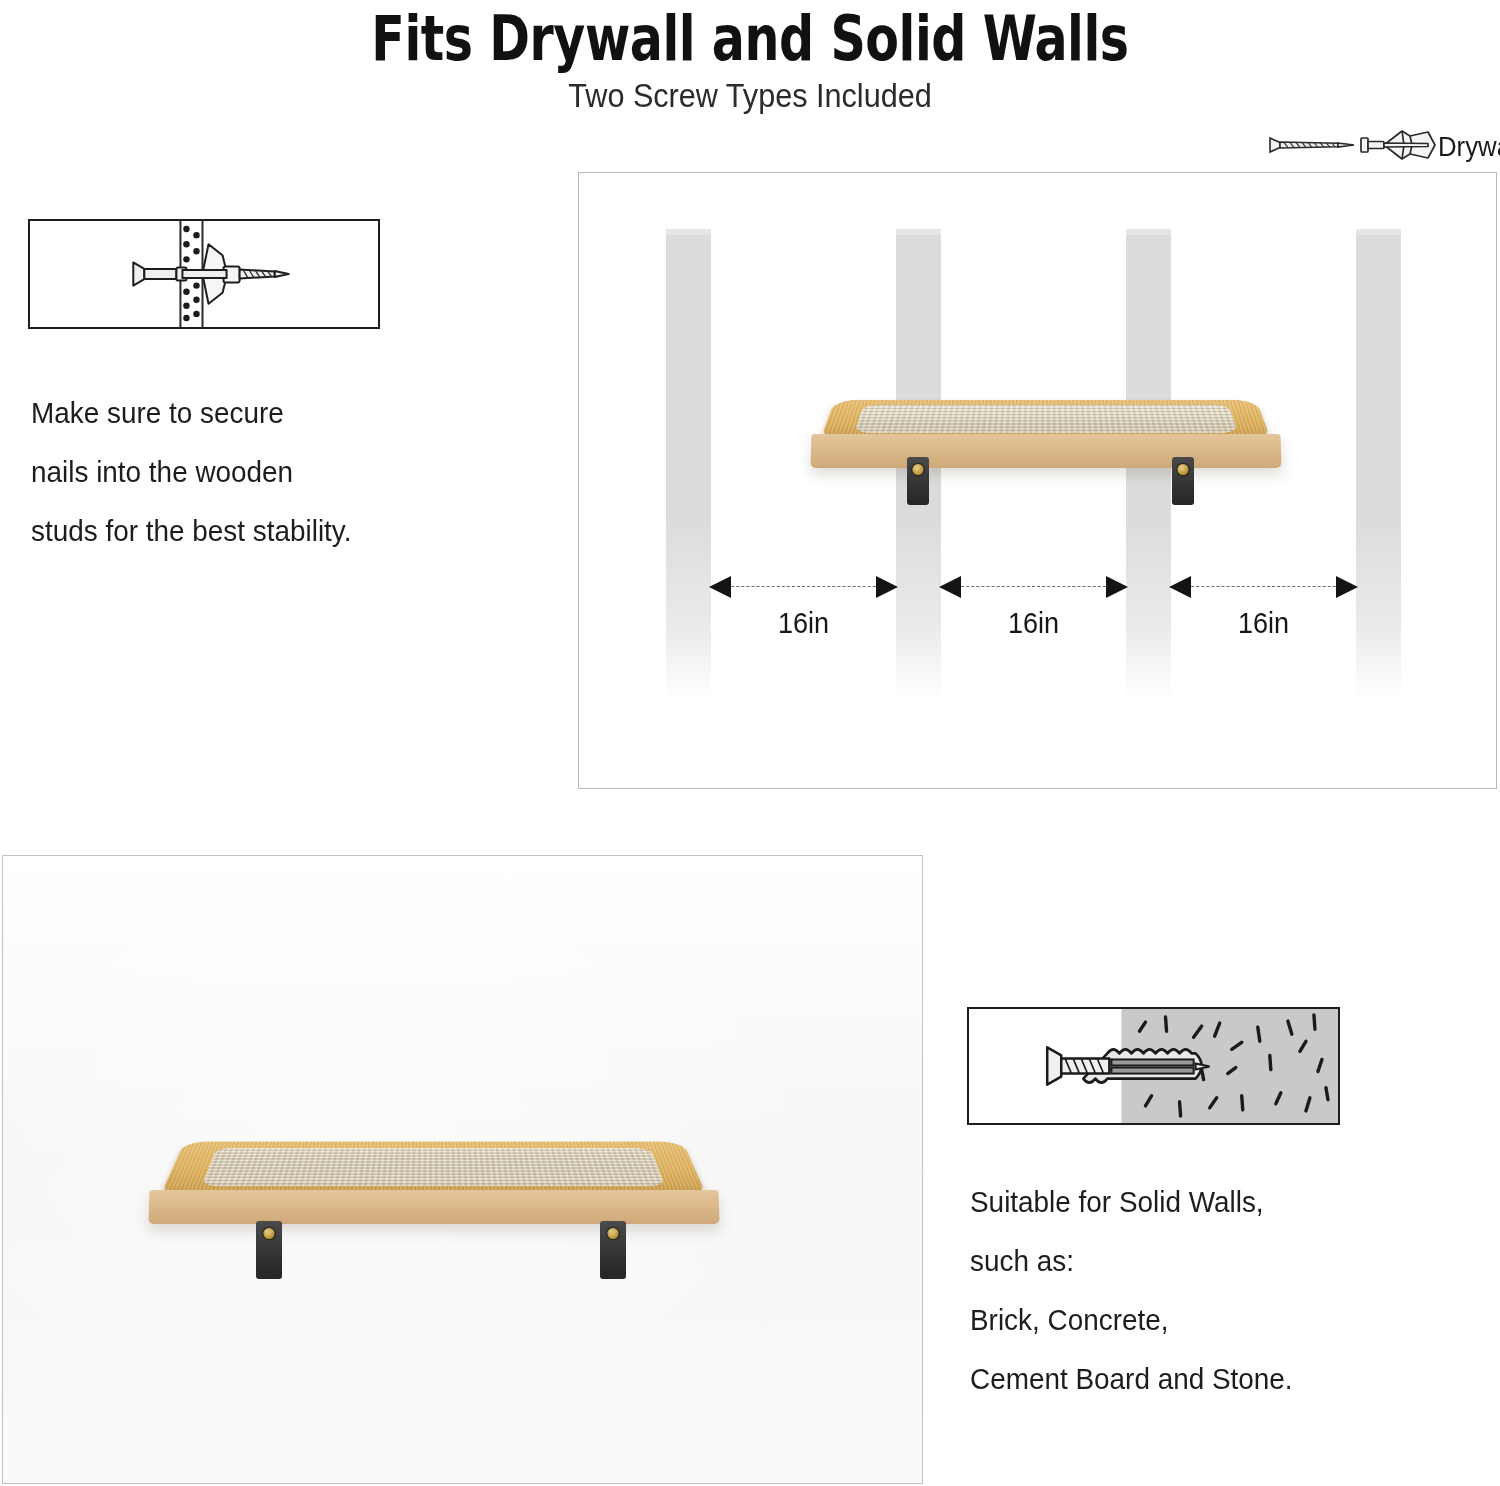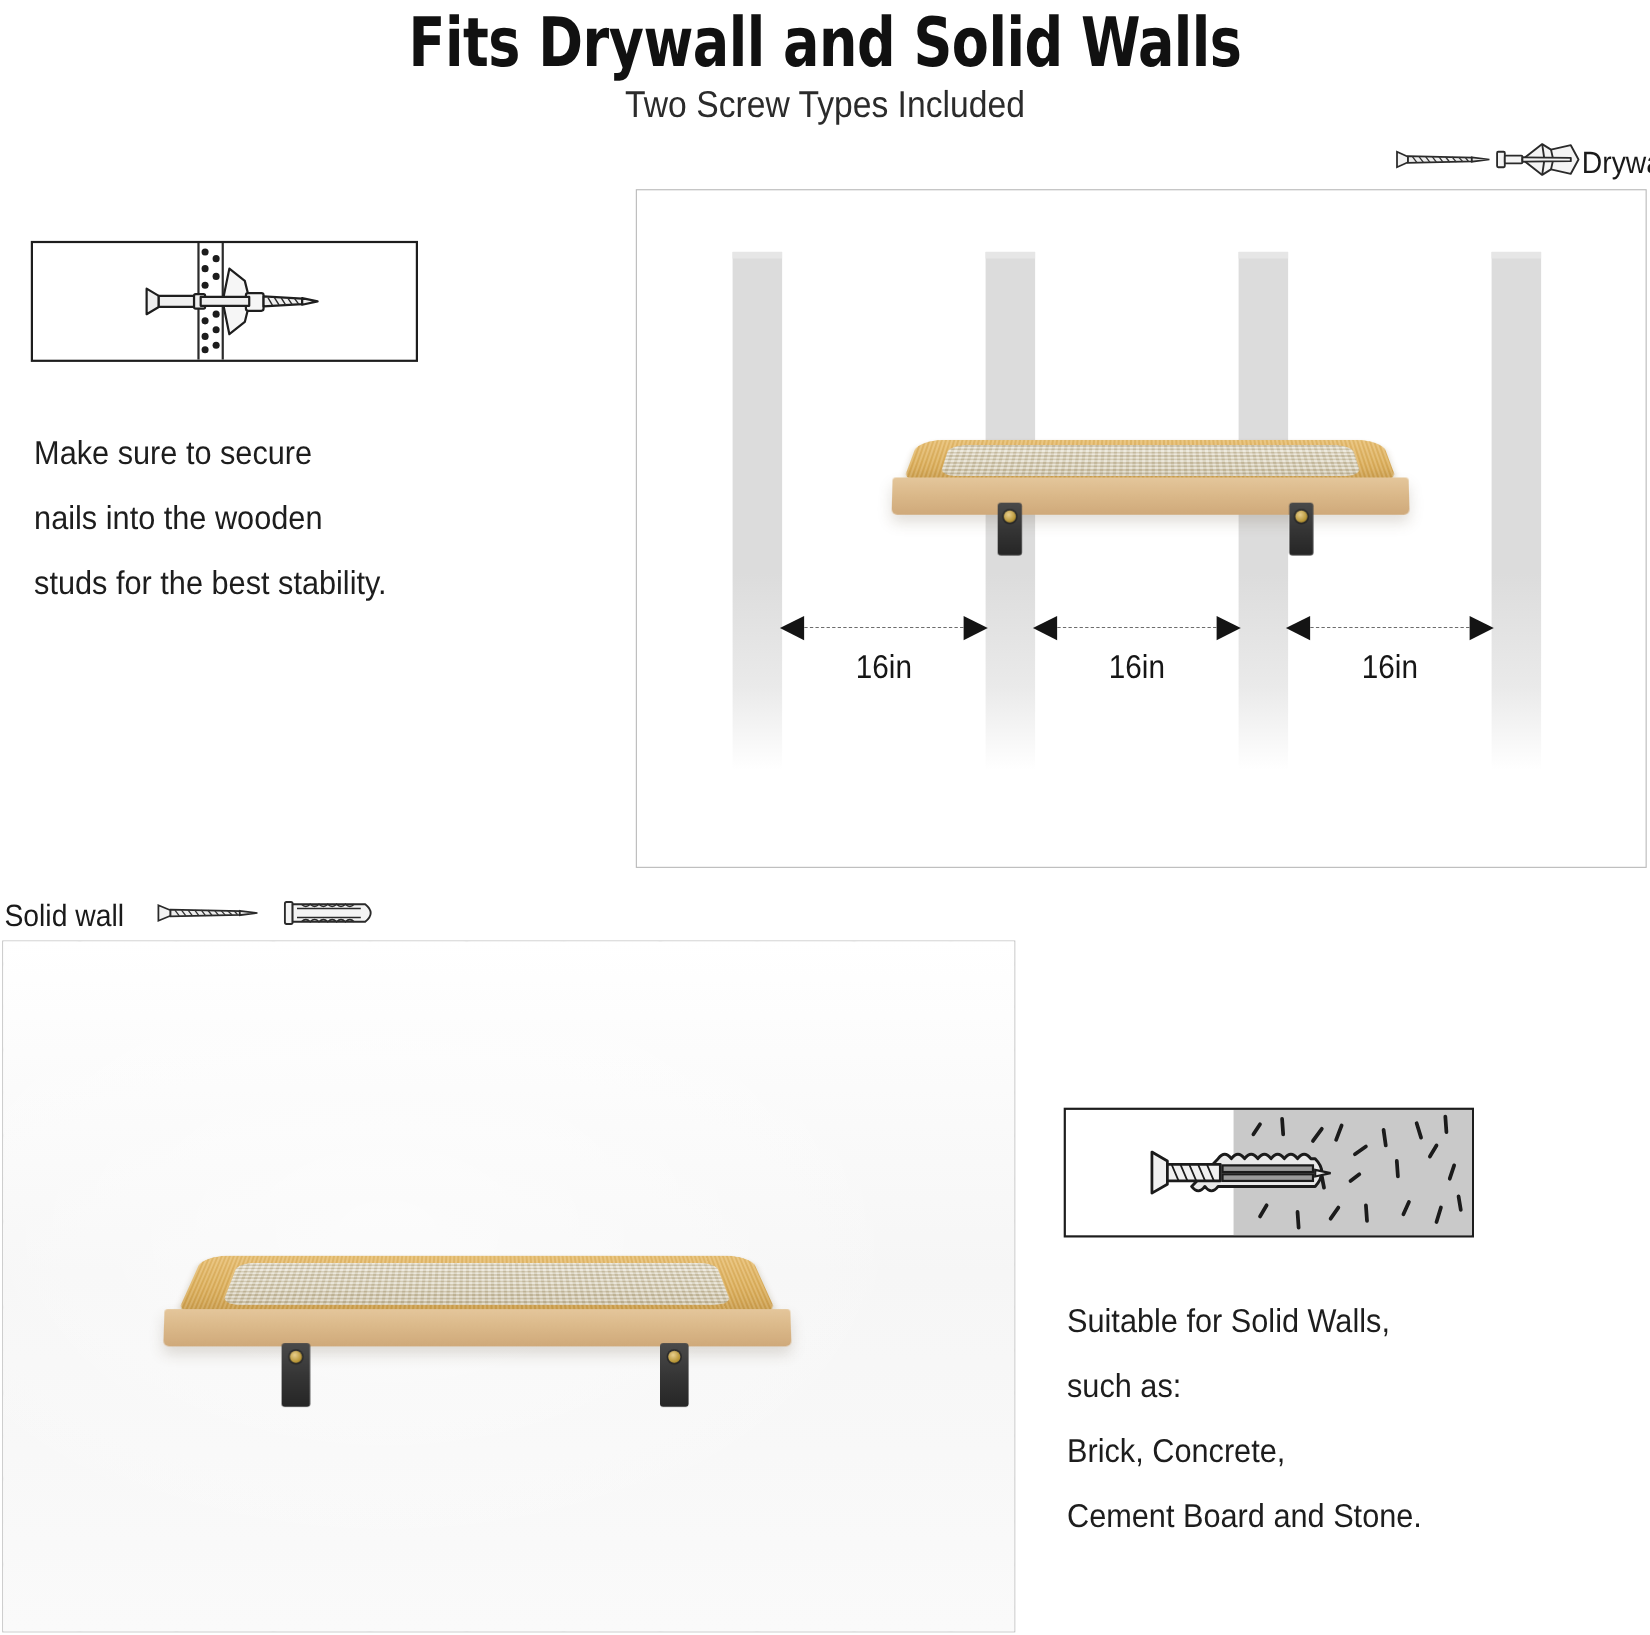--- a/index.html
+++ b/index.html
@@ -74,21 +74,21 @@
   }
   .stud{
     position:absolute;top:56px;width:45px;height:471px;
     background:linear-gradient(to bottom,#dcdcdc 0%,#dcdcdc 62%,#eaeaea 84%,#ffffff 100%);
   }
   .stud::before{
     content:"";position:absolute;left:0;top:0;width:100%;height:6px;
     background:#e6e6e6;
   }
   .dim-row{
-    position:absolute;top:387px;height:22px;
+    position:absolute;top:403px;height:22px;
   }
   .dim-line{
     position:absolute;top:10px;left:0;right:0;height:0;
     border-top:1.5px dashed #6d6d6d;
   }
   .arrow-l,.arrow-r{
     position:absolute;top:0;width:0;height:0;
     border-top:11px solid transparent;border-bottom:11px solid transparent;
   }
   .arrow-l{left:-2px;border-right:22px solid #141414;}
@@ -279,48 +279,20 @@
       <div class="dim-label">16in</div>
     </div>
     <div class="dim-row" style="left:592px;width:185px;">
       <div class="dim-line"></div>
       <div class="arrow-l"></div>
       <div class="arrow-r"></div>
       <div class="dim-label">16in</div>
     </div>
   </div>
 
-  <div class="legend-solid">
-    <span class="legend-label">Solid wall</span>
-    <span>
-      <svg width="98" height="26" viewBox="0 0 98 26">
-        <g fill="none" stroke="#2a2a2a" stroke-width="1.6">
-          <path d="M4 6 L15 10.5 L15 15.5 L4 20 Z" fill="#f2f2f2"></path>
-          <path d="M15 10 L78 11.2 L78 14.8 L15 16 Z" fill="#ededed"></path>
-          <path d="M78 11 L94 13 L78 15 Z" fill="#e4e4e4"></path>
-        </g>
-        <g stroke="#333" stroke-width="1.2">
-          <path d="M19 10.4 L23 15.6 M25 10.4 L29 15.6 M31 10.4 L35 15.6 M37 10.4 L41 15.6 M43 10.4 L47 15.6 M49 10.5 L53 15.5 M55 10.6 L59 15.4 M61 10.8 L65 15.2 M67 11 L71 14.8 M73 11.2 L76 14.6"></path>
-        </g>
-      </svg>
-    </span>
-    <span>
-      <svg width="92" height="30" viewBox="0 0 92 30">
-        <g fill="#f4f4f4" stroke="#2a2a2a" stroke-width="1.7" stroke-linejoin="round">
-          <rect x="3" y="5" width="7" height="20" rx="1.5"></rect>
-          <path d="M10 7 L76 7 Q86 15 76 23 L10 23 Z"></path>
-        </g>
-        <g fill="none" stroke="#2a2a2a" stroke-width="1.4">
-          <path d="M14 11 L72 11 M14 19 L72 19"></path>
-          <path d="M18 7 q4 4 8 0 q4 4 8 0 q4 4 8 0 q4 4 8 0 q4 4 8 0 q4 4 8 0"></path>
-          <path d="M18 23 q4 -4 8 0 q4 -4 8 0 q4 -4 8 0 q4 -4 8 0 q4 -4 8 0 q4 -4 8 0"></path>
-        </g>
-      </svg>
-    </span>
-  </div>
 
   <div id="brick-panel">
     <div class="brick-tex"></div>
     <div class="brick-tex offset"></div>
     <div class="brick-shade"></div>
 
     <div class="shelf" style="left:146px;top:233px;width:570px;height:135px;">
       <div class="mat-outer">
         <div class="mat-inner"></div>
       </div>

